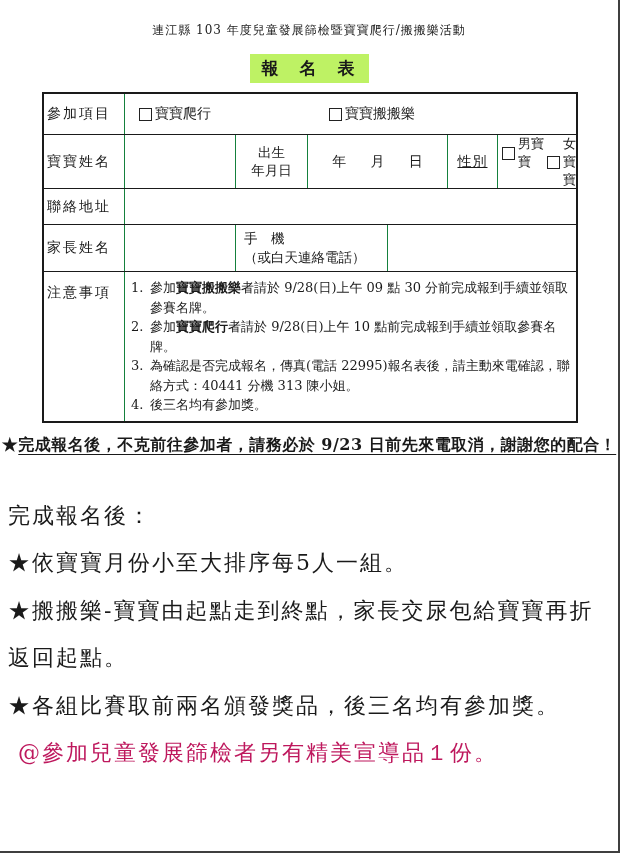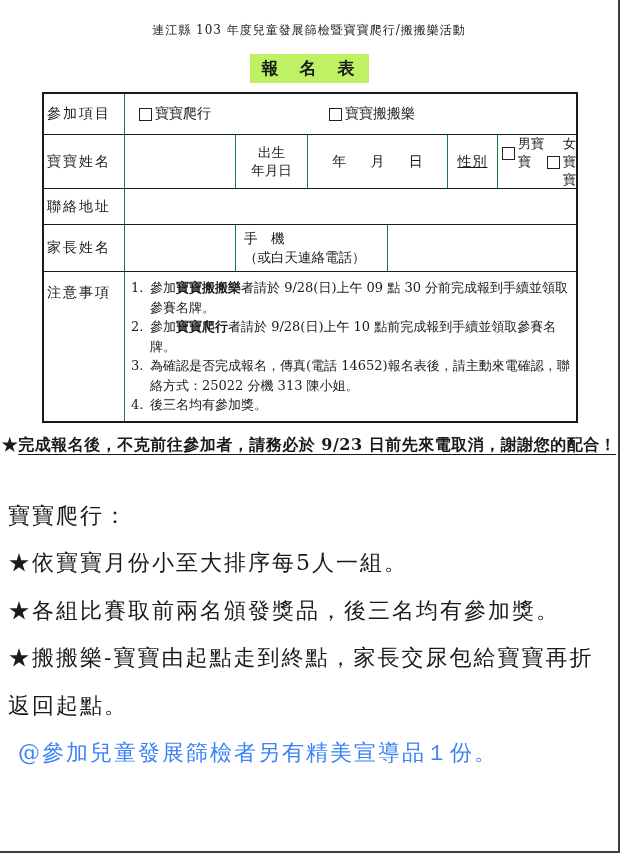--- a/index.html
+++ b/index.html
@@ -134,38 +134,38 @@
           <div class="note">
             <span class="num">1.</span>
             <span class="txt"><span>參加</span><b>寶寶搬搬樂</b><span>者請於 9/28(日)上午 09 點 30 分前完成報到手續並領取參賽名牌。</span></span>
           </div>
           <div class="note">
             <span class="num">2.</span>
             <span class="txt"><span>參加</span><b>寶寶爬行</b><span>者請於 9/28(日)上午 10 點前完成報到手續並領取參賽名牌。</span></span>
           </div>
           <div class="note">
             <span class="num">3.</span>
-            <span class="txt"><span>為確認是否完成報名，傳真(電話 14652)報名表後，請主動來電確認，聯絡方式：25022 分機 313 陳小姐。</span></span>
+            <span class="txt"><span>為確認是否完成報名，傳真(電話 22995)報名表後，請主動來電確認，聯絡方式：40441 分機 313 陳小姐。</span></span>
           </div>
           <div class="note">
             <span class="num">4.</span>
             <span class="txt"><span>後三名均有參加獎。</span></span>
           </div>
         </div>
     </div>
 
   </div>
 
   <div class="cancel-notice">
     <span class="star">★</span><span class="underlined">完成報名後，不克前往參加者，請務必於 9/23 日前先來電取消，謝謝您的配合！</span>
   </div>
 
   <div class="rules">
-    <p class="rules-heading">寶寶爬行：</p>
+    <p class="rules-heading">完成報名後：</p>
     <div id="rules-list">
         <p class="rule">★依寶寶月份小至大排序每5人一組。</p>
+        <p class="rule">★搬搬樂-寶寶由起點走到終點，家長交尿包給寶寶再折返回起點。</p>
         <p class="rule">★各組比賽取前兩名頒發獎品，後三名均有參加獎。</p>
-        <p class="rule">★搬搬樂-寶寶由起點走到終點，家長交尿包給寶寶再折返回起點。</p>
       </div>
-    <p class="bonus" style="color: #3b82f6;">@參加兒童發展篩檢者另有精美宣導品１份。</p>
+    <p class="bonus" style="color: #be185d;">@參加兒童發展篩檢者另有精美宣導品１份。</p>
   </div>
 
 </div>
 
 </body></html>

